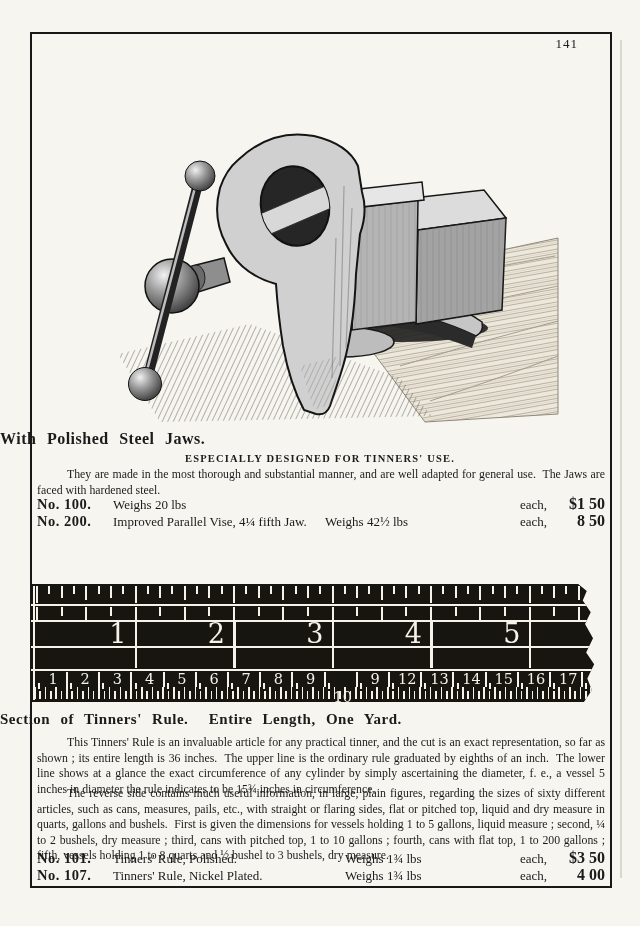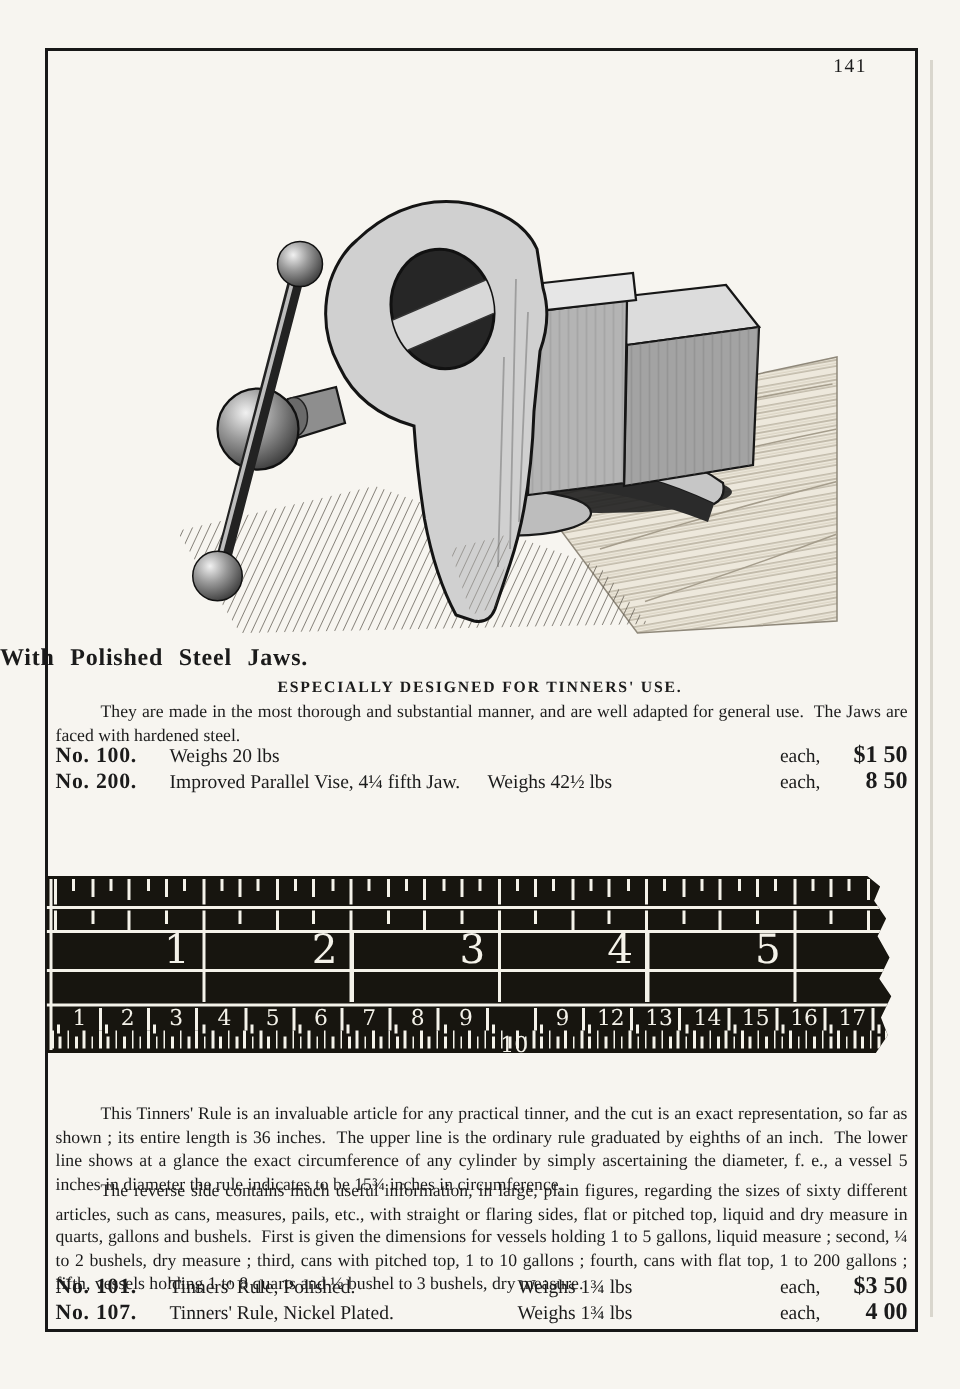--- a/index.html
+++ b/index.html
@@ -381,20 +381,21 @@
       <div class="rk" style="left: 532.65px; top: 107px; width: 1.6px; height: 8px;"></div>
       <div class="rk" style="left: 538px; top: 103px; width: 1.6px; height: 12px;"></div>
       <div class="rk" style="left: 543.35px; top: 107px; width: 1.6px; height: 8px;"></div>
       <div class="rk" style="left: 548.7px; top: 103px; width: 1.6px; height: 12px;"></div>
       <div class="rk" style="left: 554.05px; top: 107px; width: 1.6px; height: 8px;"></div>
       <div class="rk" style="left: 559.4px; top: 103px; width: 1.6px; height: 12px;"></div>
       <div class="rk" style="left: 564.75px; top: 107px; width: 1.6px; height: 8px;"></div>
       <div class="rk" style="left: 2px; top: 2px; width: 2px; height: 114px;"></div>
     </div>
 
+  <div class="caption-bold" style="top:711px; font-size:15px;">Section of Tinners' Rule.&nbsp; Entire Length, One Yard.</div>
   <div class="para" style="top:735px">This Tinners' Rule is an invaluable article for any practical tinner, and the cut is an exact representation, so far as shown ; its entire length is 36 inches.&nbsp; The upper line is the ordinary rule graduated by eighths of an inch.&nbsp; The lower line shows at a glance the exact circumference of any cylinder by simply ascertaining the diameter, f. e., a vessel 5 inches in diameter the rule indicates to be 15¾ inches in circumference.</div>
   <div class="para" style="top:786px">The reverse side contains much useful information, in large, plain figures, regarding the sizes of sixty different articles, such as cans, measures, pails, etc., with straight or flaring sides, flat or pitched top, liquid and dry measure in quarts, gallons and bushels.&nbsp; First is given the dimensions for vessels holding 1 to 5 gallons, liquid measure ; second, ¼ to 2 bushels, dry measure ; third, cans with pitched top, 1 to 10 gallons ; fourth, cans with flat top, 1 to 200 gallons ; fifth, vessels holding 1 to 8 quarts and ½ bushel to 3 bushels, dry measure.</div>
 
   <div class="prow rrow" style="top:849px">
     <span class="no">No. 101.</span>
     <span class="desc">Tinners' Rule, Polished.</span>
     <span class="weight">Weighs 1¾ lbs</span>
     <span class="leader"></span>
     <span class="each">each,</span>
     <span class="price">$3 50</span>

